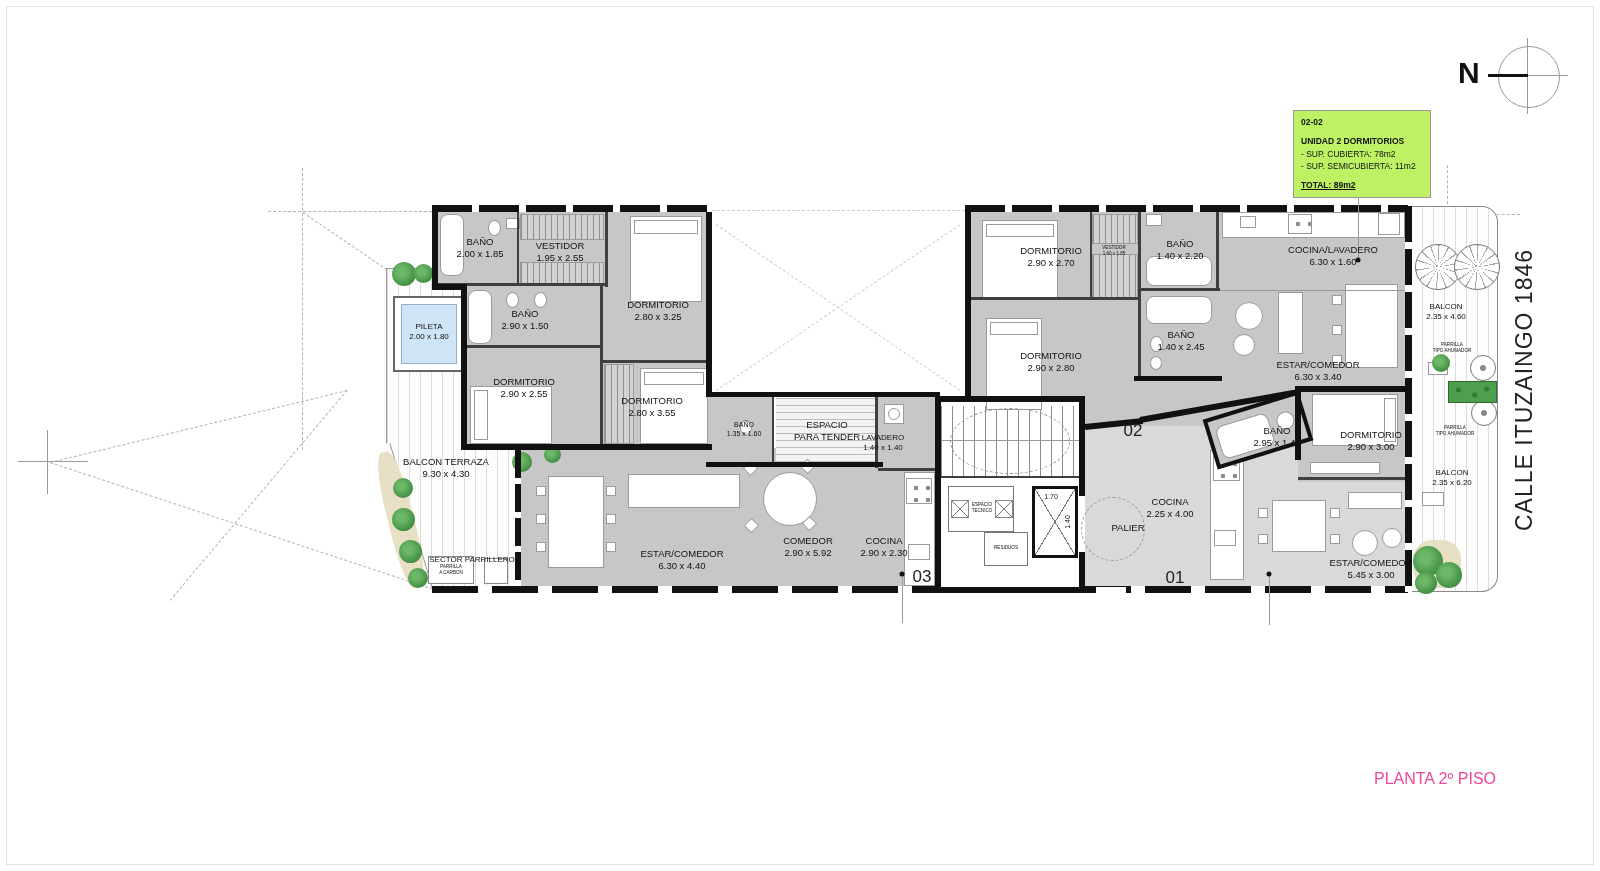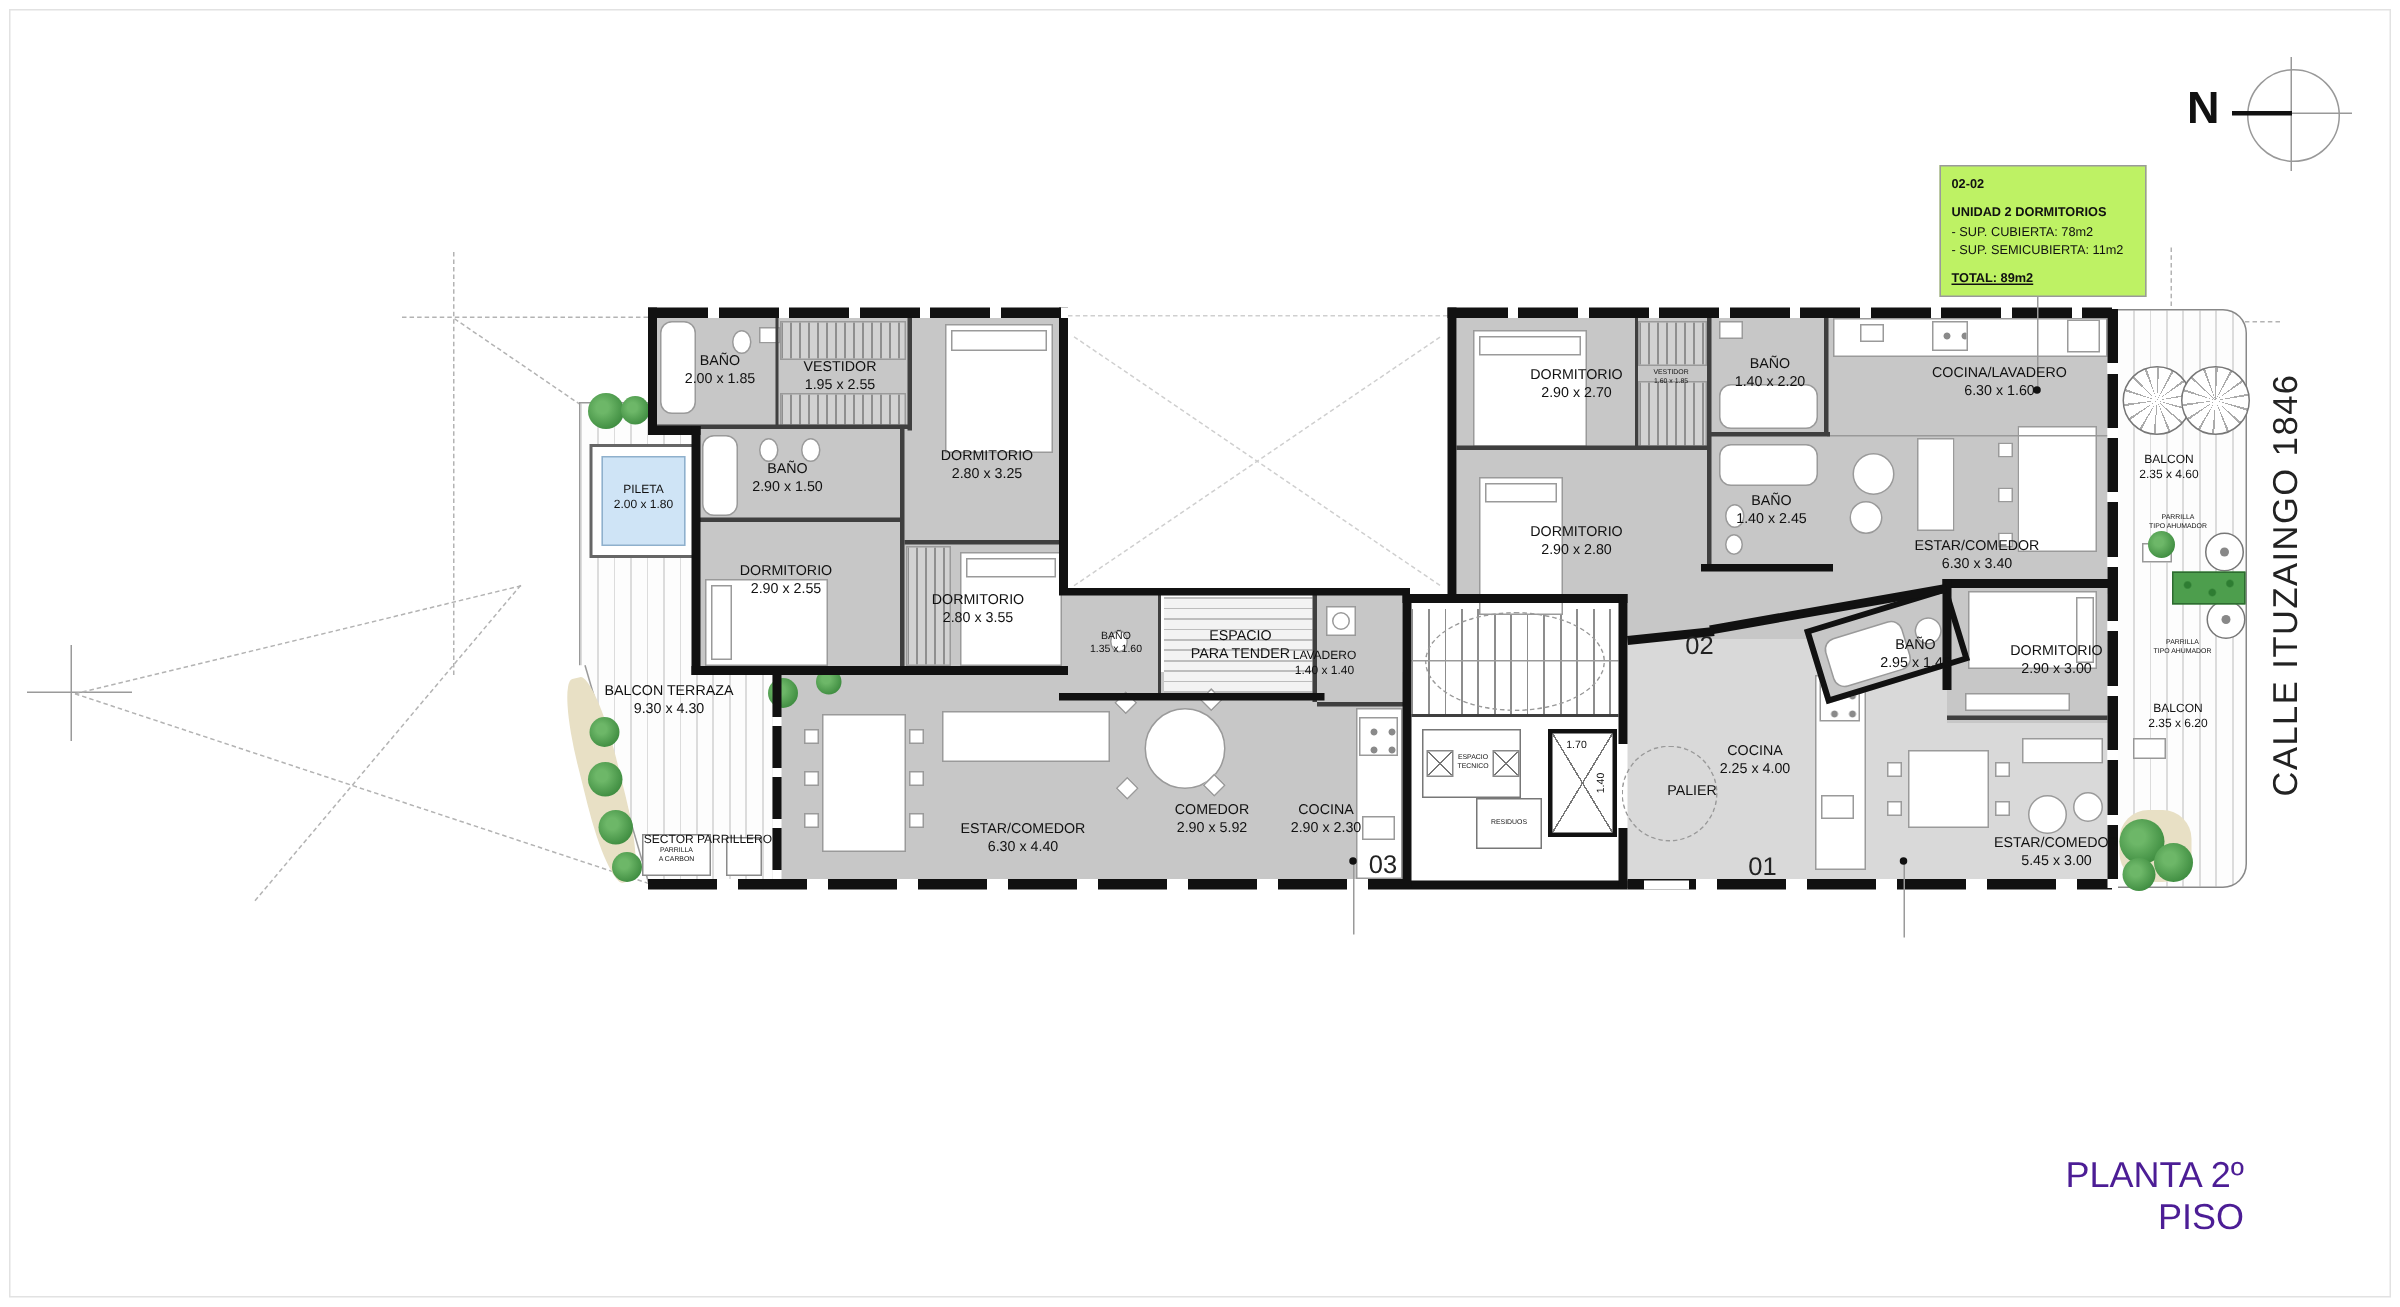--- a/index.html
+++ b/index.html
@@ -412,14 +412,14 @@
     <div class="tot">TOTAL: 89m2</div>
   </div>
 
   <div class="abs" style="left:1498px;top:46px;width:60px;height:60px;border:1px solid #999;border-radius:50%;z-index:20;"></div>
   <div class="abs" style="left:1490px;top:75px;width:78px;height:1px;background:#999;z-index:20;"></div>
   <div class="abs" style="left:1527px;top:38px;width:1px;height:76px;background:#999;z-index:20;"></div>
   <div class="abs" style="left:1488px;top:74px;width:40px;height:3px;background:#111;z-index:21;"></div>
   <div class="abs" style="left:1458px;top:56px;font-size:30px;font-weight:600;z-index:21;">N</div>
 
   <div class="abs" style="left:1524px;top:390px;transform:translate(-50%,-50%) rotate(-90deg);white-space:nowrap;font-size:23px;letter-spacing:1px;color:#222;z-index:20;">CALLE ITUZAINGO 1846</div>
-  <div class="abs" style="left:1330px;top:770px;width:166px;text-align:right;font-size:24px;color:#4c1d95;z-index:20;">PLANTA 2º PISO</div>
+  <div class="abs" style="left:1330px;top:770px;width:166px;text-align:right;font-size:16px;color:#ec4899;z-index:20;">PLANTA 2º PISO</div>
 </div>
 
 </body></html>

